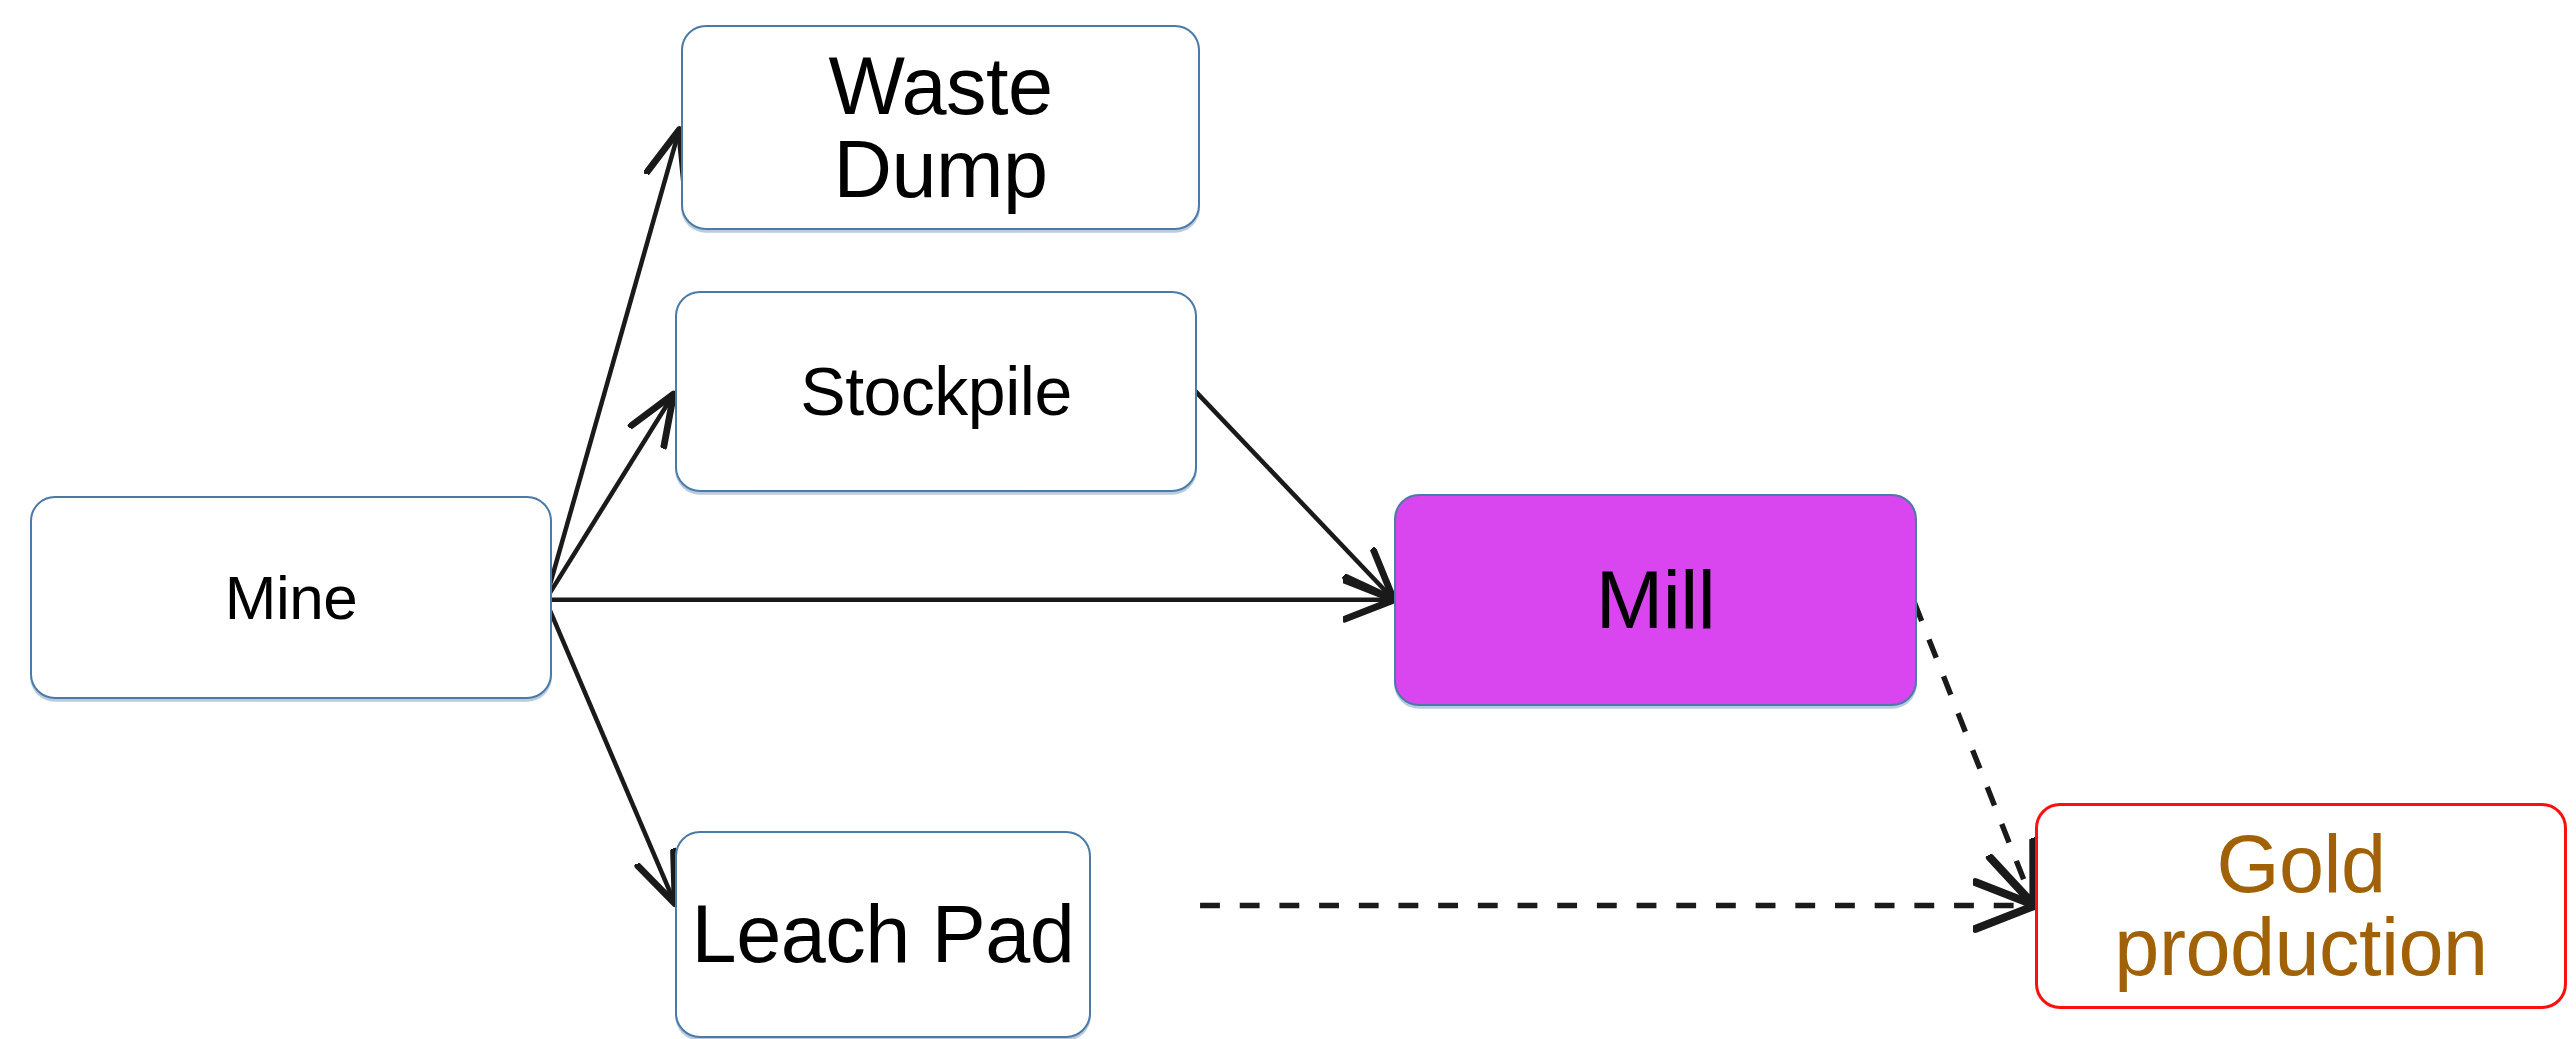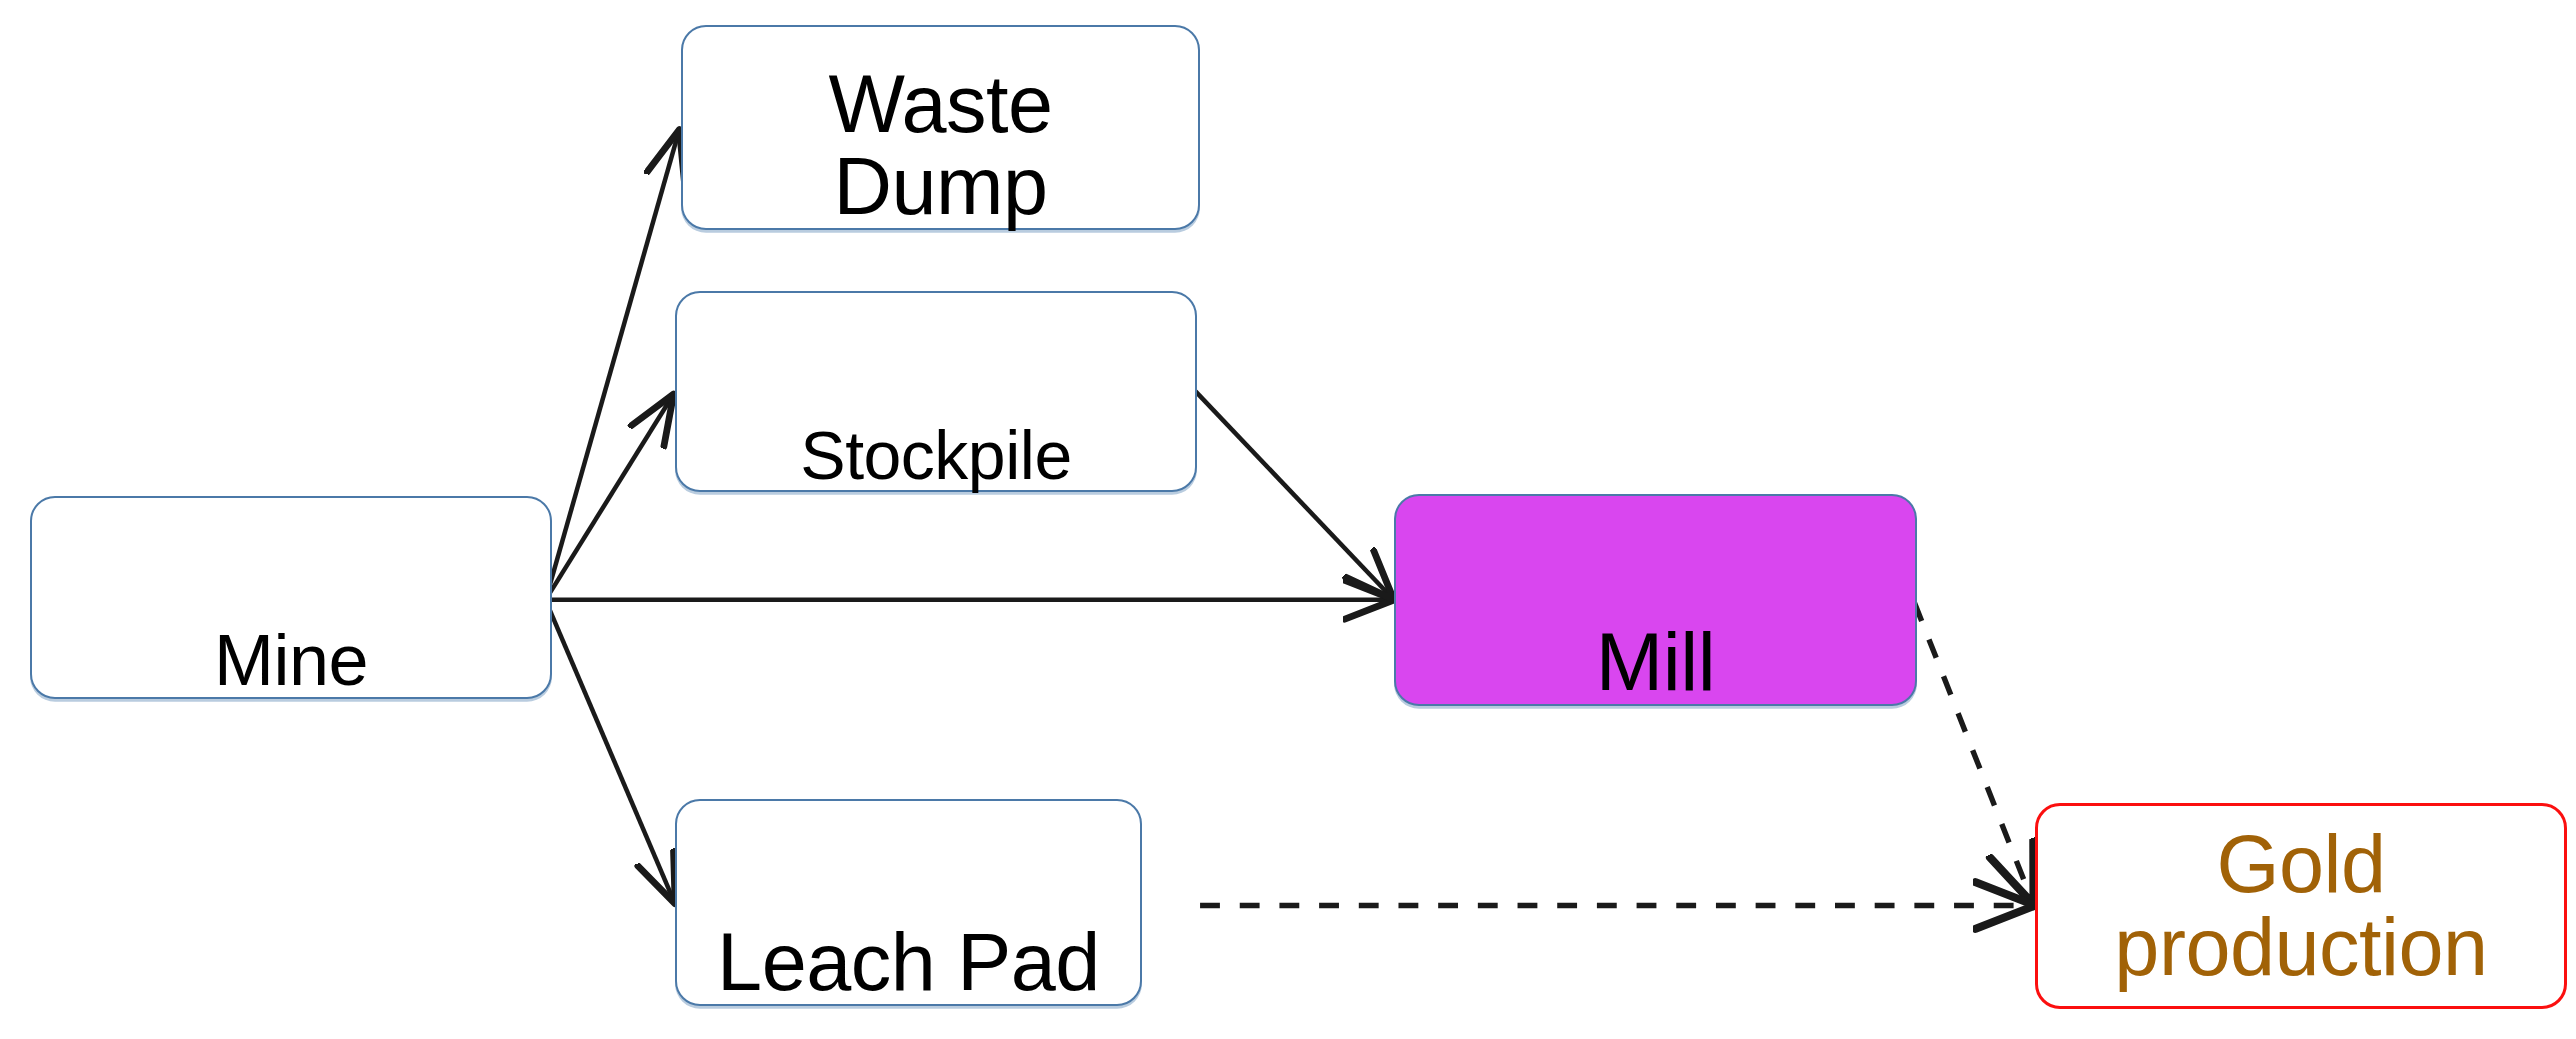--- a/index.html
+++ b/index.html
@@ -36,21 +36,20 @@
     text-align: center;
     color: #000000;
     line-height: 1.02;
     letter-spacing: -0.5px;
     white-space: pre-line;
     z-index: 3;
   }
   .node-blue {
     border: 2.7px solid #4b79a8;
     box-shadow: 0 2.7px 0 0 #b9ccdf;
-    align-items: flex-end;
   }
   .node-red {
     border: 3.6px solid #fb0f0f;
   }
   .node-label {
     display: block;
     width: 100%;
     white-space: pre-line;
   }
 </style>
@@ -70,34 +69,34 @@
         <line x1="605" y1="663" x2="752" y2="146" stroke="#1a1a1a" stroke-width="5" marker-end="url(#arrowOpen)"></line>
         <line x1="605" y1="664" x2="745" y2="439" stroke="#1a1a1a" stroke-width="5" marker-end="url(#arrowOpen)"></line>
         <line x1="605" y1="665" x2="1543" y2="665" stroke="#1a1a1a" stroke-width="5" marker-end="url(#arrowOpen)"></line>
         <line x1="605" y1="667" x2="747" y2="1000" stroke="#1a1a1a" stroke-width="5" marker-end="url(#arrowOpen)"></line>
         <line x1="1325" y1="434" x2="1543" y2="663" stroke="#1a1a1a" stroke-width="5" marker-end="url(#arrowOpen)"></line>
         <line x1="2122" y1="668" x2="2253" y2="1000" stroke="#1a1a1a" stroke-width="6" marker-end="url(#arrowOpen)" stroke-dasharray="22 22"></line>
         <line x1="1330" y1="1004" x2="2253" y2="1004" stroke="#1a1a1a" stroke-width="6" marker-end="url(#arrowOpen)" stroke-dasharray="22 22"></line>
       </g>
   </svg>
 
-  <div class="node node-blue" id="node-mine" style="left: 30px; top: 496px; width: 522px; height: 203px; font-size: 72px; background: rgb(255, 255, 255); color: rgb(0, 0, 0);">
+  <div class="node node-blue" id="node-mine" style="left: 30px; top: 496px; width: 522px; height: 203px; font-size: 62px; background: rgb(255, 255, 255); color: rgb(0, 0, 0);">
     <span class="node-label">Mine</span>
   </div>
 
   <div class="node node-blue" id="node-waste-dump" style="left: 681px; top: 25px; width: 519px; height: 205px; font-size: 81px; background: rgb(255, 255, 255); color: rgb(0, 0, 0);">
     <span class="node-label">Waste
 Dump</span>
   </div>
 
   <div class="node node-blue" id="node-stockpile" style="left: 675px; top: 291px; width: 522px; height: 201px; font-size: 68px; background: rgb(255, 255, 255); color: rgb(0, 0, 0);">
     <span class="node-label">Stockpile</span>
   </div>
 
-  <div class="node node-blue" id="node-leach-pad" style="left: 675px; top: 799px; width: 467px; height: 207px; font-size: 81px; background: rgb(255, 255, 255); color: rgb(0, 0, 0);">
+  <div class="node node-blue" id="node-leach-pad" style="left: 675px; top: 831px; width: 416px; height: 207px; font-size: 81px; background: rgb(255, 255, 255); color: rgb(0, 0, 0);">
     <span class="node-label">Leach Pad</span>
   </div>
 
   <div class="node node-blue" id="node-mill" style="left: 1394px; top: 494px; width: 523px; height: 212px; font-size: 81px; background: #d946ef; color: rgb(0, 0, 0);">
     <span class="node-label">Mill</span>
   </div>
 
   <div class="node node-red" id="node-gold-production" style="left: 2035px; top: 803px; width: 532px; height: 206px; font-size: 81px; background: rgb(255, 255, 255); color: #a16207;">
     <span class="node-label">Gold
 production</span>

